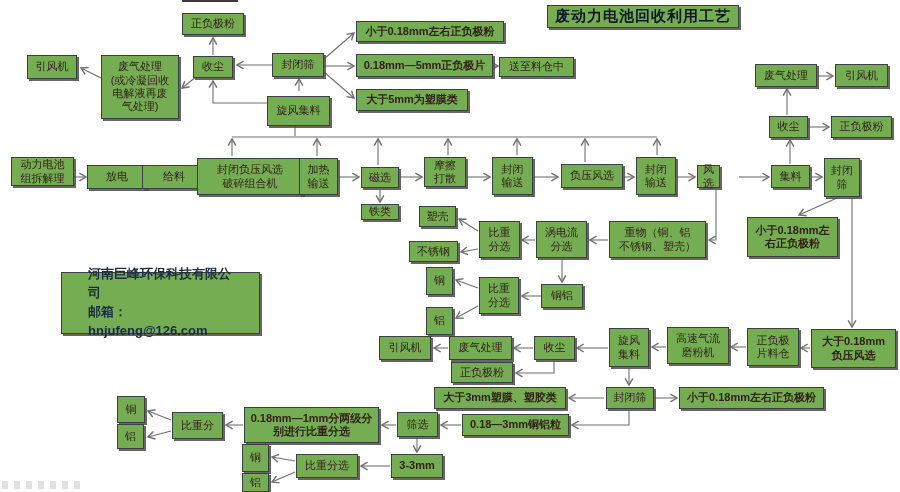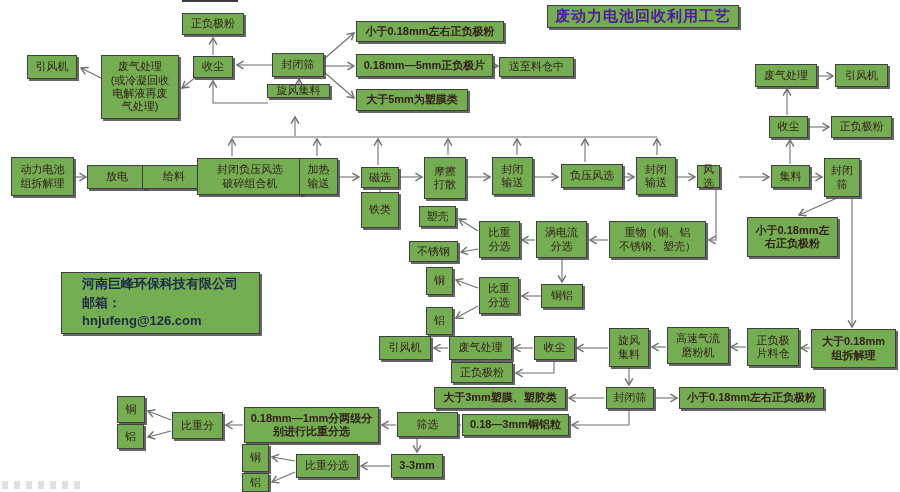--- a/index.html
+++ b/index.html
@@ -10,26 +10,26 @@
   .node{
     position:absolute;box-sizing:border-box;
     background:#75ad52;border:1px solid #3f3f3f;
     box-shadow:2px 2px 0 rgba(75,75,75,.85);
     display:flex;align-items:center;justify-content:center;
     text-align:center;color:#33211a;font-size:11px;line-height:1.22;
     white-space:pre-line;padding:1px 2px;
   }
   .node.num{font-weight:bold;}
   .title{
-    font-size:15px;font-weight:bold;color:#4c1d95;letter-spacing:1px;
+    font-size:15px;font-weight:bold;color:#0f172a;letter-spacing:1px;
   }
   .company{
     flex-direction:column;align-items:flex-start;justify-content:center;
     text-align:left;color:#1c2b45;font-size:13px;font-weight:bold;
-    padding:4px 20px;line-height:1.45;
+    padding:4px 26px;line-height:1.45;
   }
   svg.wires{position:absolute;left:0;top:0;width:900px;height:492px;}
   .artifact-top{position:absolute;left:182px;top:0;width:56px;height:2px;background:#3c3c3c;}
   .artifact-bl{
     position:absolute;left:2px;top:481px;width:78px;height:8px;opacity:.30;
     background:repeating-linear-gradient(90deg,#9a9a9a 0 6px,transparent 6px 12px);
   }
 </style>
 </head>
 <body>
@@ -125,37 +125,37 @@
   <div class="node title" style="left:547px;top:5px;width:192px;height:23px">废动力电池回收利用工艺</div>
 
   <div class="node" style="left:27px;top:55px;width:50px;height:24px">引风机</div>
   <div class="node" style="left:101px;top:55px;width:78px;height:64px">废气处理
 (或冷凝回收
 电解液再废
 气处理)</div>
   <div class="node" style="left:193px;top:56px;width:40px;height:22px">收尘</div>
   <div class="node" style="left:182px;top:13px;width:62px;height:22px">正负极粉</div>
   <div class="node" style="left:272px;top:53px;width:52px;height:24px">封闭筛</div>
-  <div class="node" style="left:267px;top:84px;width:63px;height:14px">旋风集料</div>
+  <div class="node" style="left:267px;top:96px;width:63px;height:30px">旋风集料</div>
   <div class="node num" style="left:356px;top:21px;width:148px;height:21px">小于0.18mm左右正负极粉</div>
   <div class="node num" style="left:356px;top:54px;width:137px;height:23px">0.18mm—5mm正负极片</div>
   <div class="node" style="left:499px;top:57px;width:75px;height:20px">送至料仓中</div>
   <div class="node num" style="left:356px;top:89px;width:112px;height:22px">大于5mm为塑膜类</div>
 
-  <div class="node" style="left:11px;top:157px;width:63px;height:39px">动力电池
+  <div class="node" style="left:11px;top:157px;width:63px;height:29px">动力电池
 组拆解理</div>
   <div class="node" style="left:87px;top:165px;width:60px;height:24px">放电</div>
   <div class="node" style="left:142px;top:165px;width:64px;height:24px">给料</div>
   <div class="node" style="left:197px;top:158px;width:106px;height:37px">封闭负压风选
 破碎组合机</div>
   <div class="node" style="left:299px;top:158px;width:39px;height:37px">加热
 输送</div>
   <div class="node" style="left:361px;top:167px;width:38px;height:21px">磁选</div>
-  <div class="node" style="left:361px;top:192px;width:38px;height:36px">铁类</div>
-  <div class="node" style="left:424px;top:157px;width:42px;height:42px">摩擦
+  <div class="node" style="left:361px;top:204px;width:38px;height:16px">铁类</div>
+  <div class="node" style="left:424px;top:157px;width:42px;height:30px">摩擦
 打散</div>
   <div class="node" style="left:492px;top:157px;width:41px;height:38px">封闭
 输送</div>
   <div class="node" style="left:561px;top:164px;width:62px;height:24px">负压风选</div>
   <div class="node" style="left:636px;top:157px;width:40px;height:38px">封闭
 输送</div>
   <div class="node" style="left:697px;top:165px;width:23px;height:23px">风选</div>
   <div class="node" style="left:771px;top:165px;width:39px;height:23px">集料</div>
   <div class="node" style="left:824px;top:158px;width:36px;height:39px">封闭
 筛</div>
@@ -189,25 +189,25 @@
   <div class="node" style="left:449px;top:336px;width:63px;height:24px">废气处理</div>
   <div class="node" style="left:534px;top:336px;width:41px;height:24px">收尘</div>
   <div class="node" style="left:451px;top:362px;width:62px;height:21px">正负极粉</div>
   <div class="node" style="left:609px;top:328px;width:40px;height:39px">旋风
 集料</div>
   <div class="node" style="left:747px;top:328px;width:52px;height:38px">正负极
 片料仓</div>
   <div class="node" style="left:667px;top:327px;width:62px;height:37px">高速气流
 磨粉机</div>
   <div class="node num" style="left:811px;top:329px;width:85px;height:39px">大于0.18mm
-组拆解理</div>
+负压风选</div>
   <div class="node num" style="left:434px;top:387px;width:132px;height:22px">大于3mm塑膜、塑胶类</div>
   <div class="node" style="left:606px;top:387px;width:48px;height:22px">封闭筛</div>
   <div class="node num" style="left:679px;top:387px;width:145px;height:22px">小于0.18mm左右正负极粉</div>
-  <div class="node" style="left:397px;top:412px;width:61px;height:25px">筛选</div>
+  <div class="node" style="left:397px;top:412px;width:41px;height:25px">筛选</div>
   <div class="node num" style="left:462px;top:414px;width:107px;height:22px">0.18—3mm铜铝粒</div>
   <div class="node num" style="left:391px;top:454px;width:52px;height:24px">3-3mm</div>
   <div class="node num" style="left:244px;top:407px;width:135px;height:36px">0.18mm—1mm分两级分
 别进行比重分选</div>
   <div class="node" style="left:172px;top:412px;width:51px;height:27px">比重分</div>
   <div class="node" style="left:117px;top:396px;width:28px;height:27px">铜</div>
   <div class="node" style="left:117px;top:424px;width:27px;height:25px">铝</div>
   <div class="node" style="left:242px;top:444px;width:27px;height:28px">铜</div>
   <div class="node" style="left:242px;top:473px;width:27px;height:19px">铝</div>
   <div class="node" style="left:296px;top:454px;width:62px;height:24px">比重分选</div>

